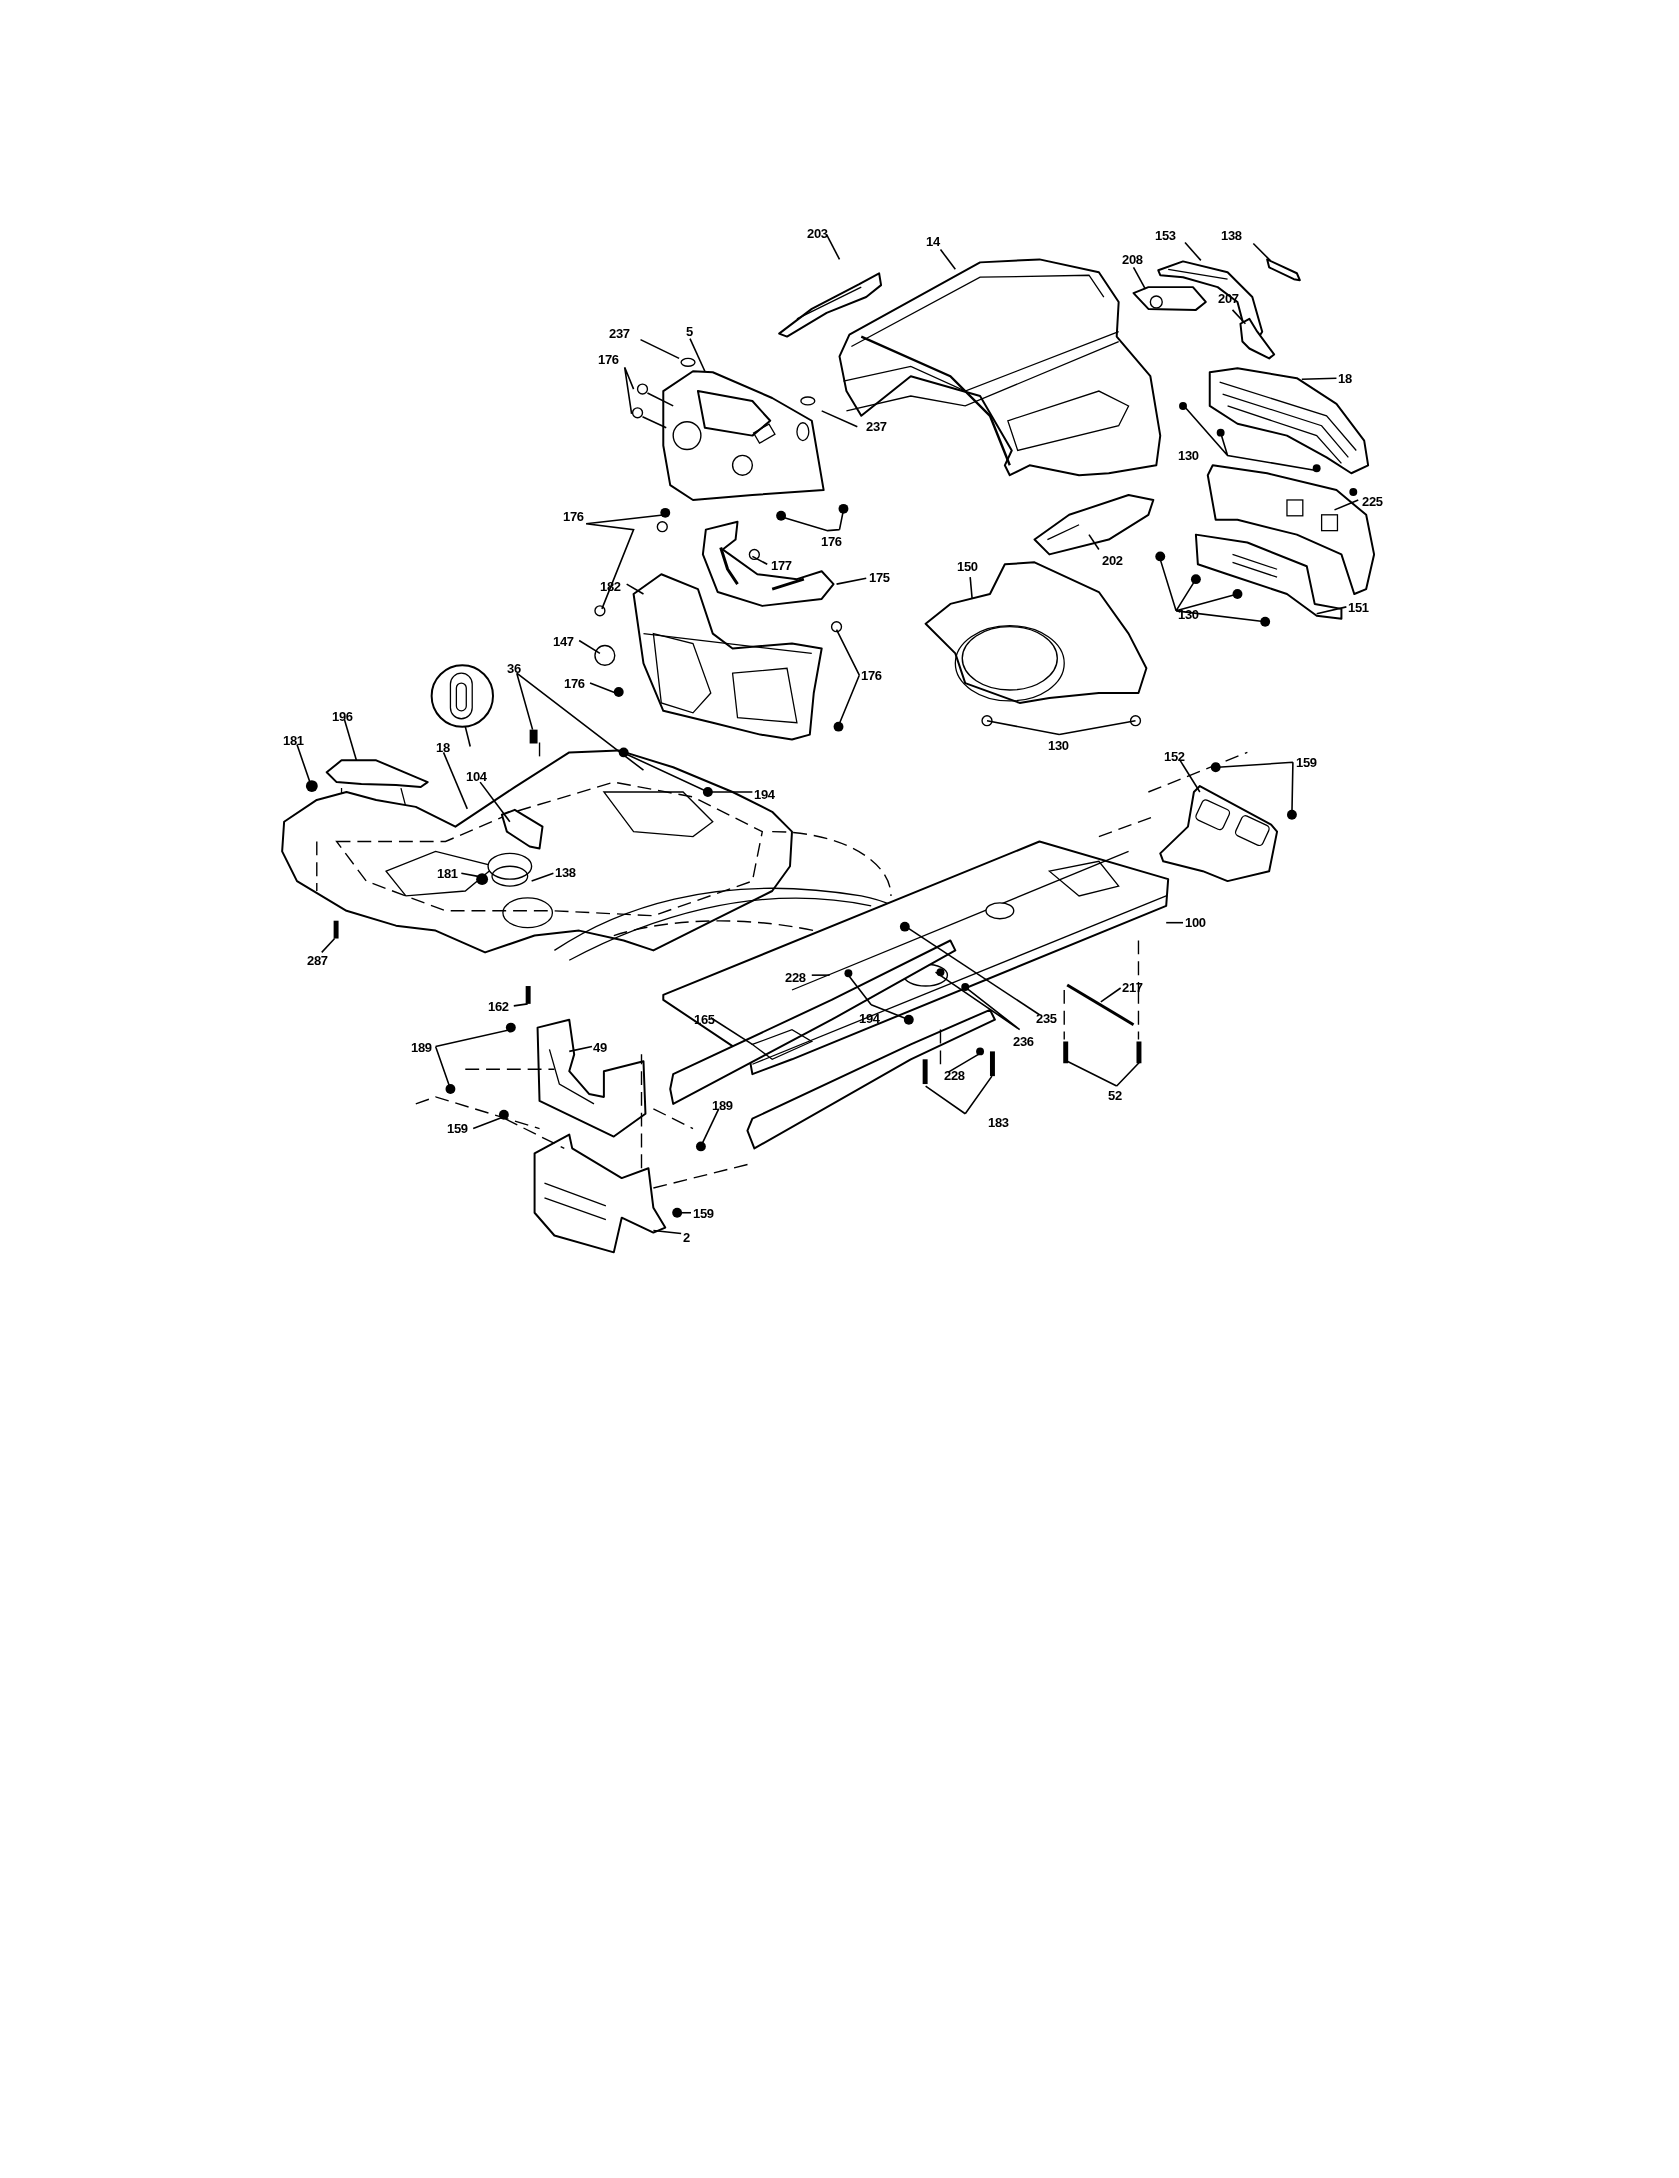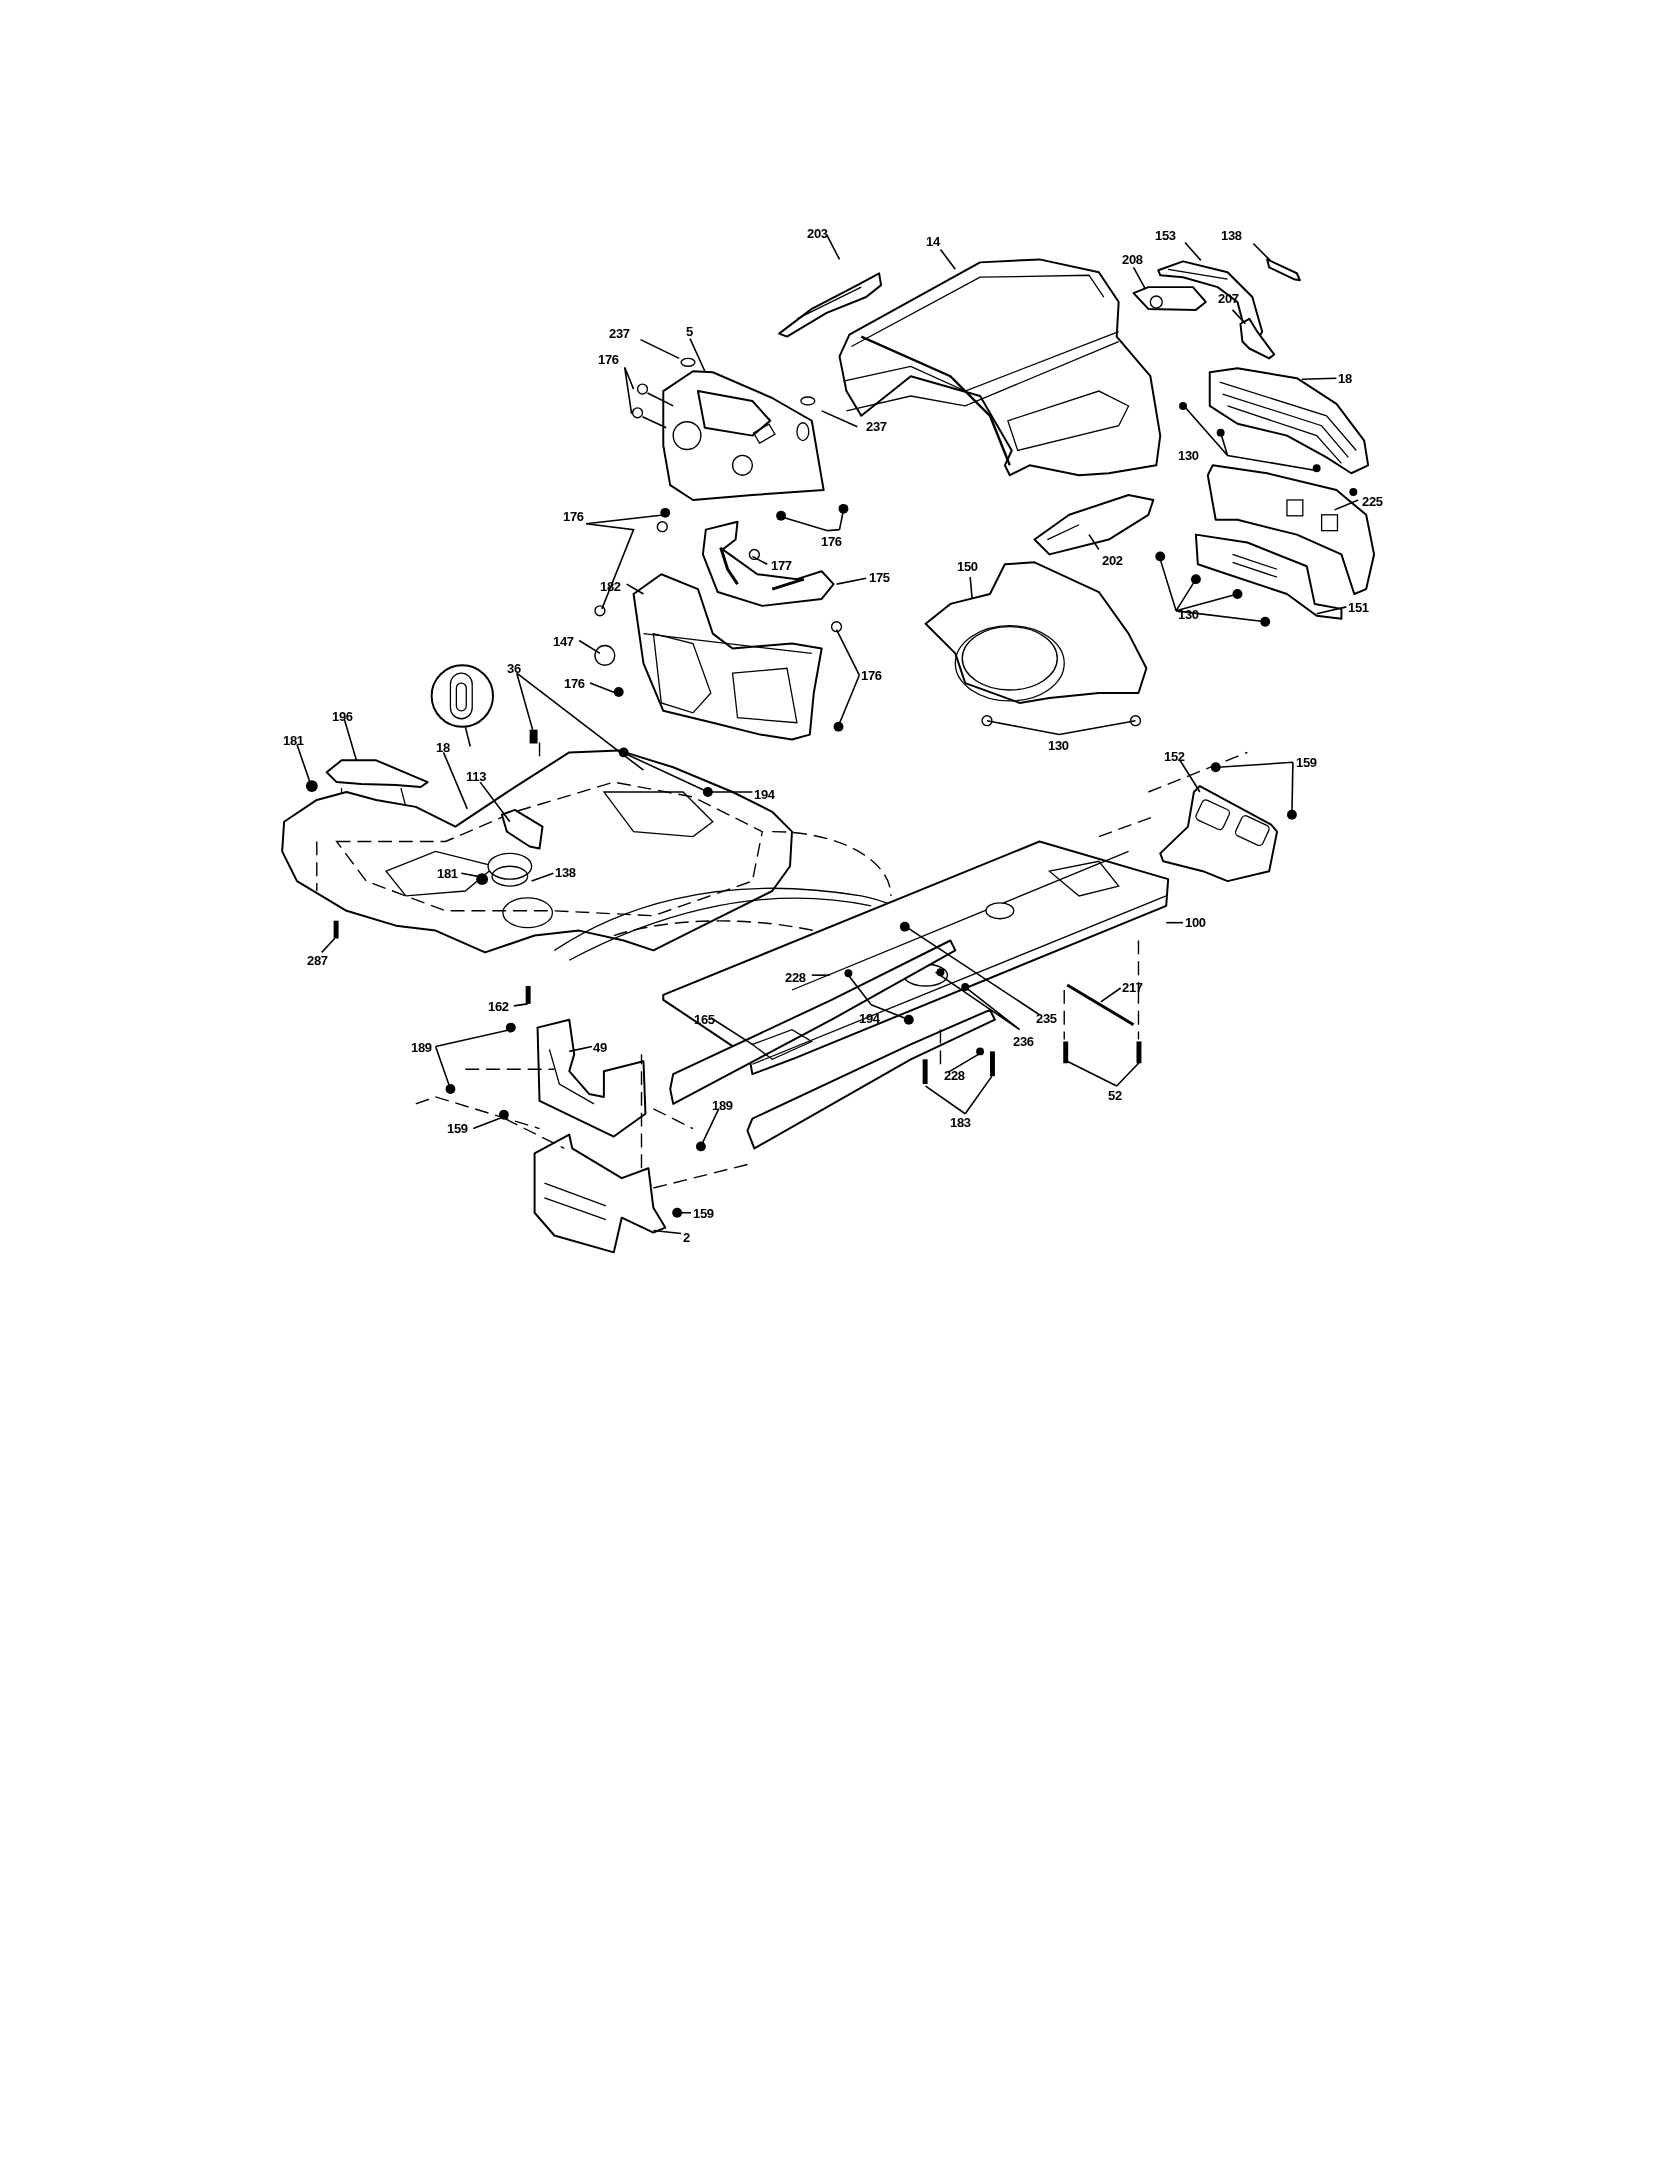--- a/index.html
+++ b/index.html
@@ -328,38 +328,38 @@
   <span class="callout" style="left:1178px;top:608px">130</span>
   <span class="callout" style="left:1348px;top:601px">151</span>
   <span class="callout" style="left:553px;top:635px">147</span>
   <span class="callout" style="left:564px;top:677px">176</span>
   <span class="callout" style="left:861px;top:669px">176</span>
   <span class="callout" style="left:507px;top:662px">36</span>
   <span class="callout" style="left:1048px;top:739px">130</span>
   <span class="callout" style="left:332px;top:710px">196</span>
   <span class="callout" style="left:283px;top:734px">181</span>
   <span class="callout" style="left:436px;top:741px">18</span>
-  <span class="callout" style="left:466px;top:770px">113</span>
+  <span class="callout" style="left:466px;top:770px">104</span>
   <span class="callout" style="left:754px;top:788px">194</span>
   <span class="callout" style="left:1164px;top:750px">152</span>
   <span class="callout" style="left:1296px;top:756px">159</span>
   <span class="callout" style="left:437px;top:867px">181</span>
   <span class="callout" style="left:555px;top:866px">138</span>
   <span class="callout" style="left:1185px;top:916px">100</span>
   <span class="callout" style="left:307px;top:954px">287</span>
   <span class="callout" style="left:785px;top:971px">228</span>
   <span class="callout" style="left:1122px;top:981px">217</span>
   <span class="callout" style="left:1036px;top:1012px">235</span>
   <span class="callout" style="left:859px;top:1012px">194</span>
   <span class="callout" style="left:1013px;top:1035px">236</span>
   <span class="callout" style="left:488px;top:1000px">162</span>
   <span class="callout" style="left:694px;top:1013px">165</span>
   <span class="callout" style="left:593px;top:1041px">49</span>
   <span class="callout" style="left:411px;top:1041px">189</span>
   <span class="callout" style="left:944px;top:1069px">228</span>
   <span class="callout" style="left:1108px;top:1089px">52</span>
   <span class="callout" style="left:712px;top:1099px">189</span>
   <span class="callout" style="left:447px;top:1122px">159</span>
-  <span class="callout" style="left:950px;top:1116px">183</span>
+  <span class="callout" style="left:988px;top:1116px">183</span>
   <span class="callout" style="left:693px;top:1207px">159</span>
   <span class="callout" style="left:683px;top:1231px">2</span>
 </div>
 
 
 </body></html>

